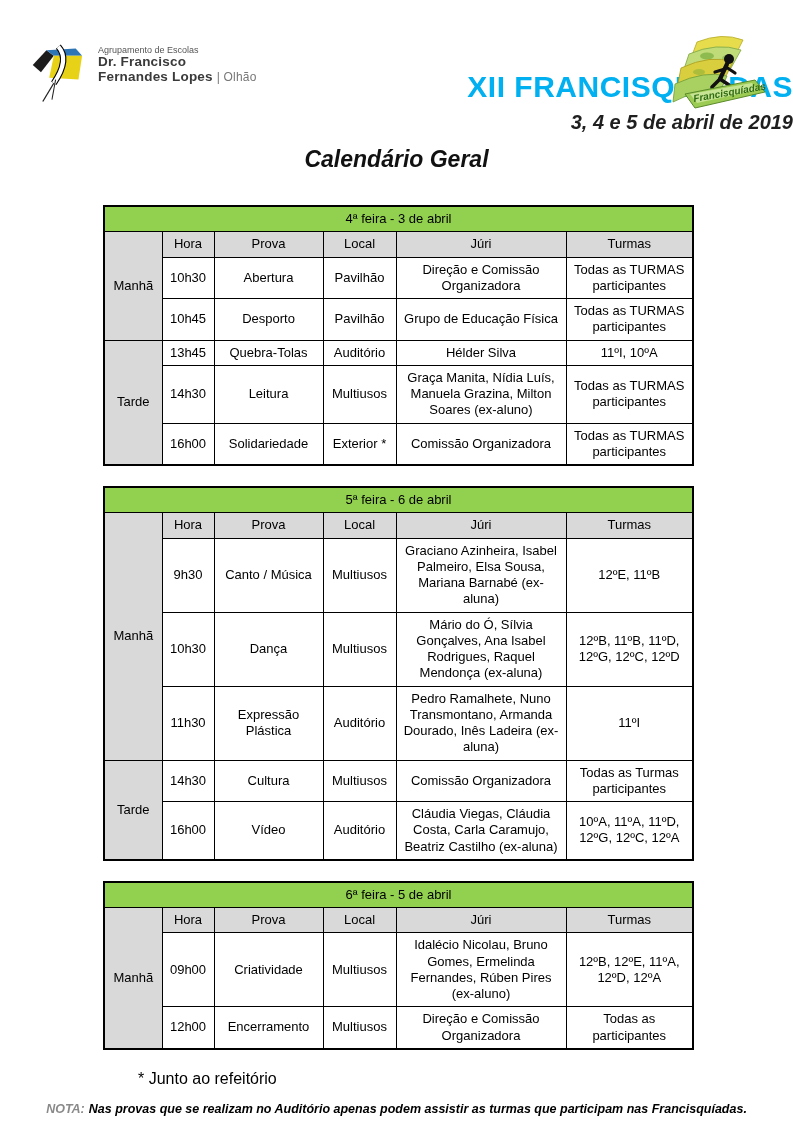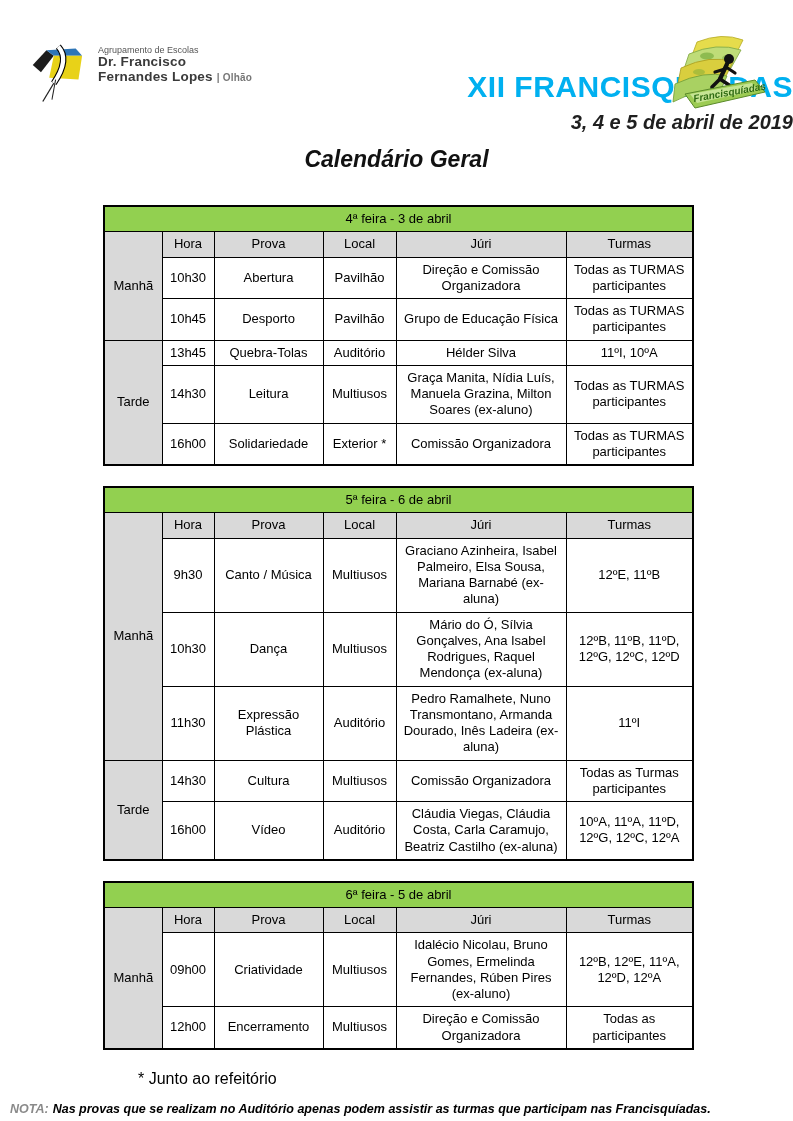--- a/index.html
+++ b/index.html
@@ -10,21 +10,21 @@
   }
   .page{position:relative;width:793px;height:1121px;overflow:hidden;background:#fff;}
 
   
   .doc-header{position:relative;height:130px;}
   .school-logo{position:absolute;left:30px;top:44px;display:flex;align-items:flex-start;}
   .school-logo svg{flex:0 0 auto;}
   .school-text{margin-left:4px;margin-top:2px;line-height:1.05;}
   .school-text .s1{font-size:9px;color:#555;}
   .school-text .s2,.school-text .s3{font-size:13.5px;font-weight:bold;color:#3a3a3a;letter-spacing:.2px;}
-  .school-text .suffix{font-size:10px;font-weight:bold;color:#777;}
+  .school-text .suffix{font-size:12px;font-weight:normal;color:#777;}
 
   .title-block{text-align:right;padding-top:70px;}
   .main-title{
     margin:0;font-size:30px;font-weight:bold;letter-spacing:.5px;
     color:var(--title-blue,#00B0F0);
     font-family:"Liberation Sans",sans-serif;
   }
   .sub-title{margin-top:7px;font-size:20px;font-weight:bold;font-style:italic;color:#1f1f1f;}
 
   .event-logo{position:absolute;right:22px;top:32px;}
@@ -50,21 +50,21 @@
   }
   td.ttitle{
     background:var(--green,#92D050);
     font-weight:normal;font-size:20px;padding:4px 2px;
   }
   td.chead,td.period{background:var(--gray,#D9D9D9);padding:2px 2px;}
   td.td-prova{font-weight:normal;}
 
   
   .footnote{margin:4px 0 0 138px;font-size:16px;color:#000;}
-  .note{margin:14px 10px 0 10px;font-size:12.5px;font-weight:bold;font-style:italic;}
+  .note{margin:14px 10px 0 10px;text-align:center;font-size:12.5px;font-weight:bold;font-style:italic;}
   .note-label{color:#8a8a8a;margin-right:4px;}
   .note-text{color:#000;}
 </style>
 </head>
 <body>
 
 <div class="page">
 
   <header class="doc-header">
 

